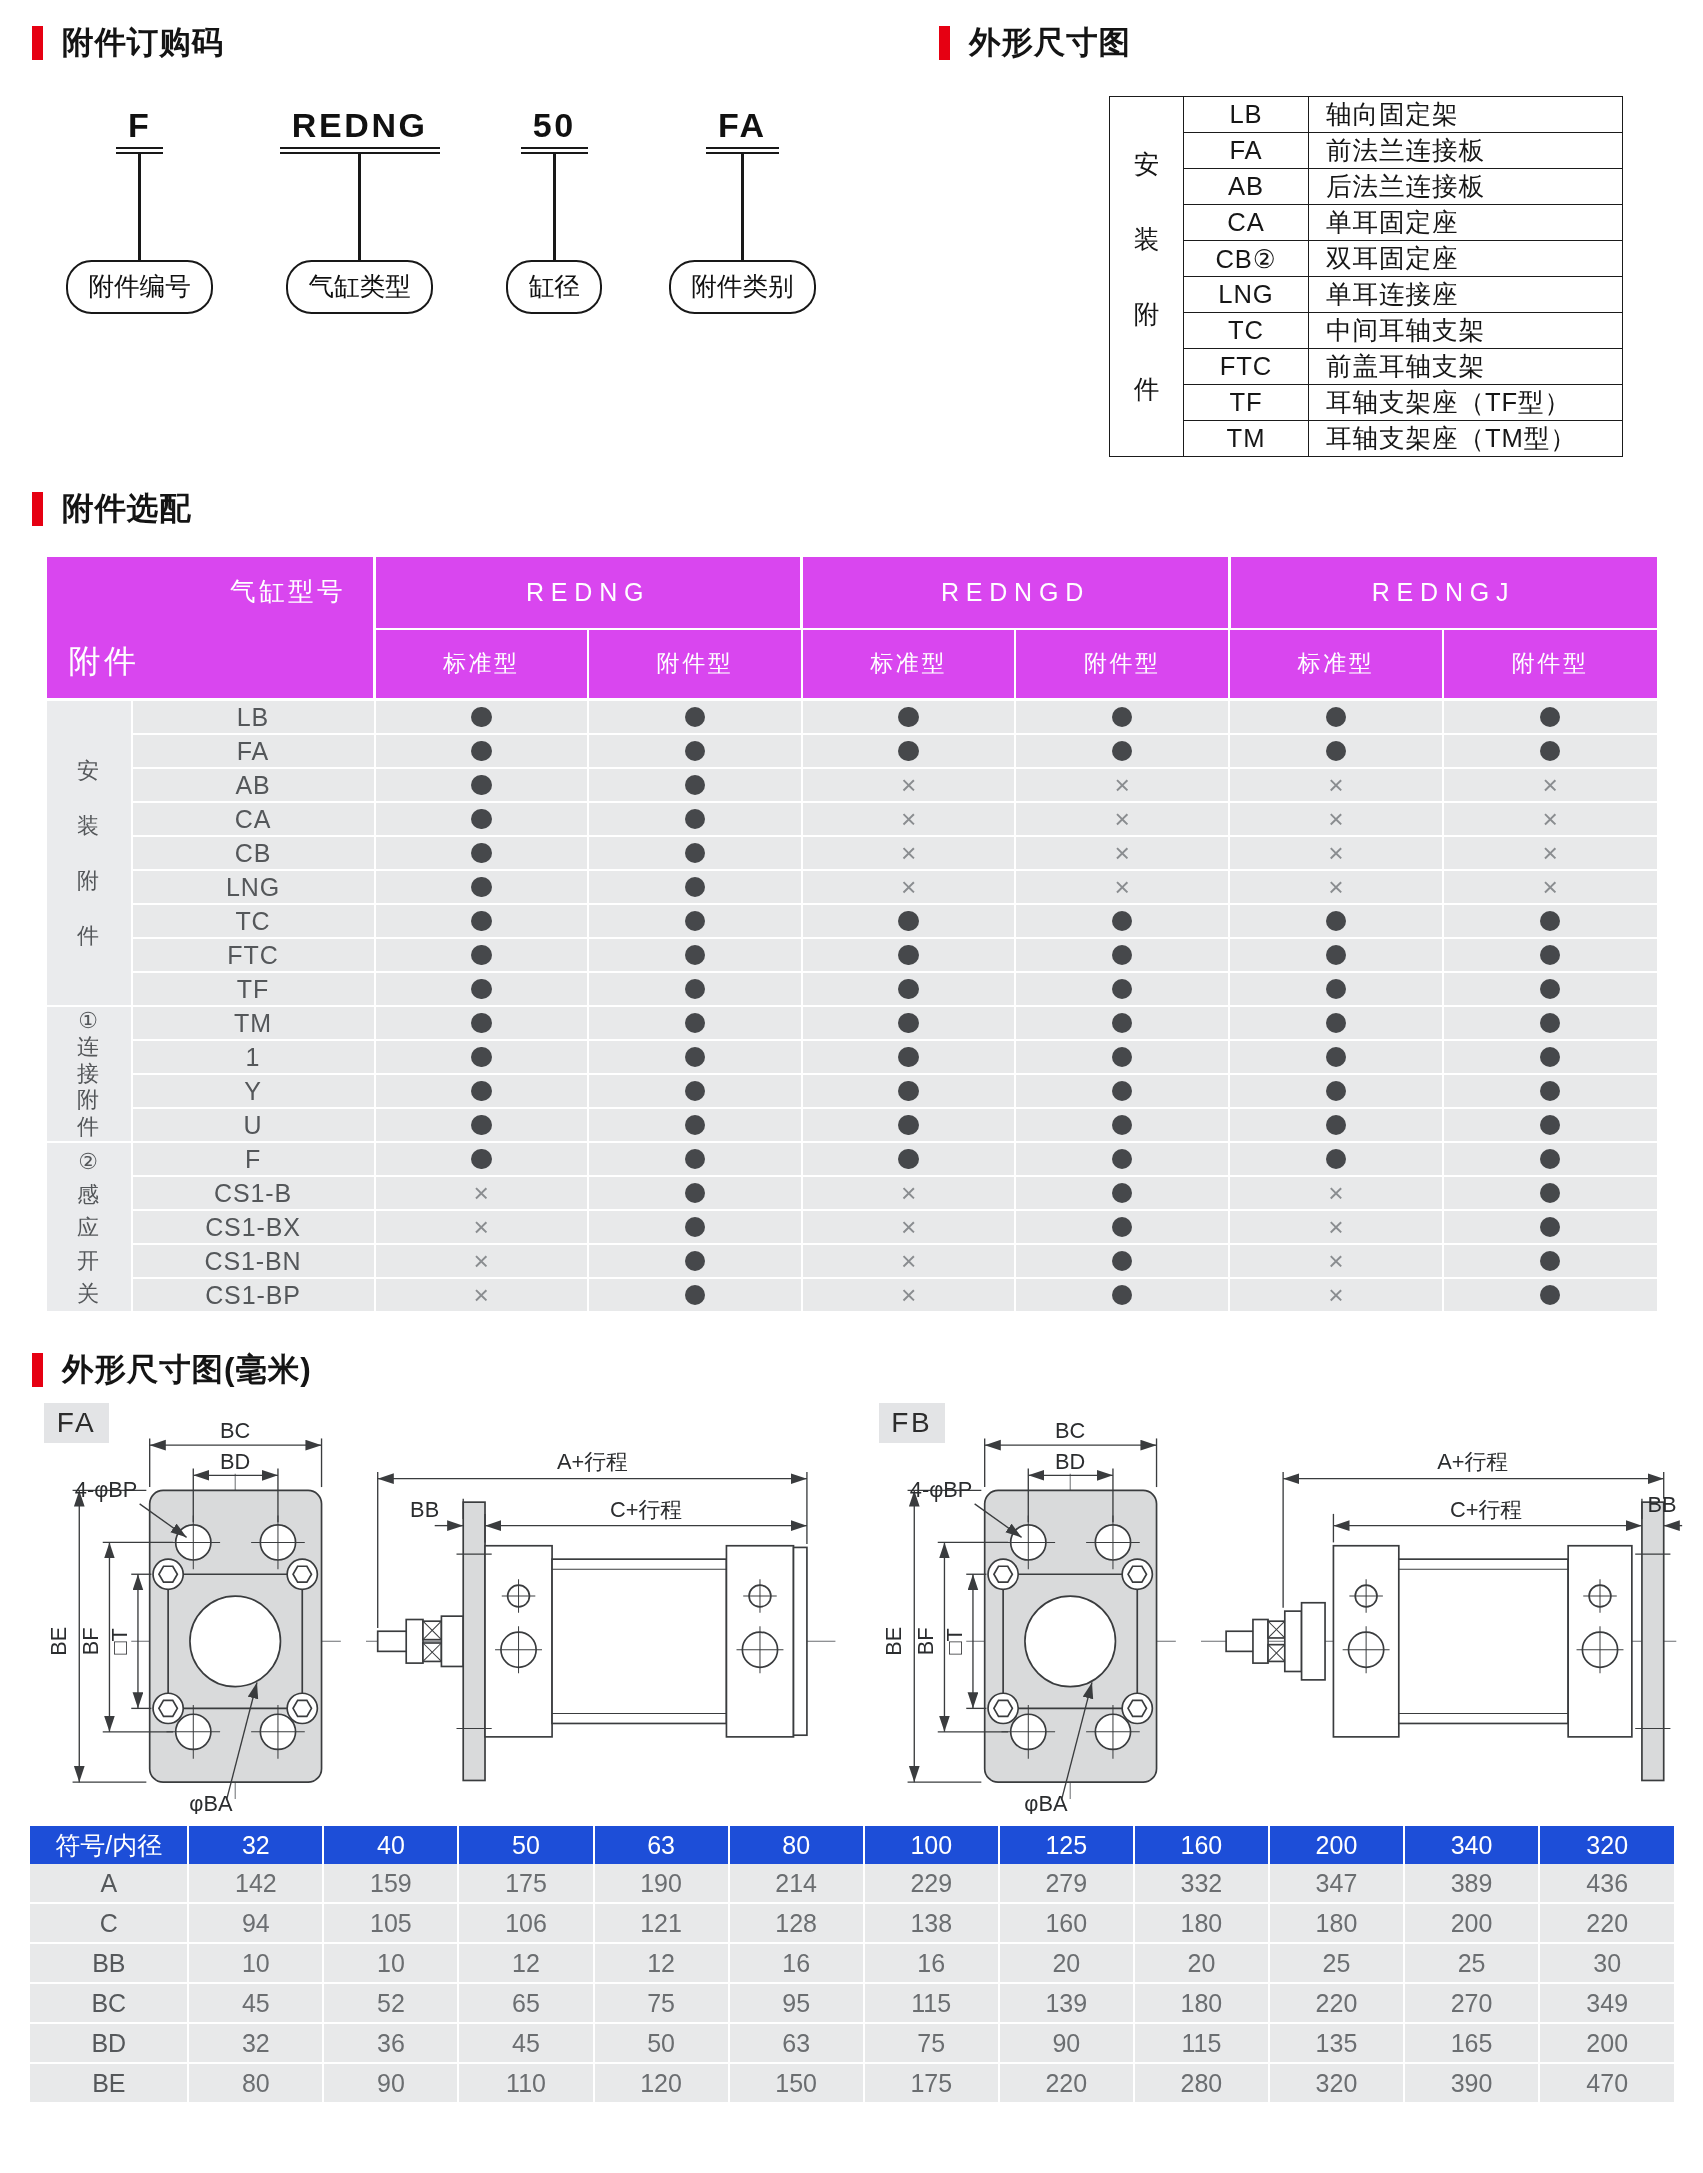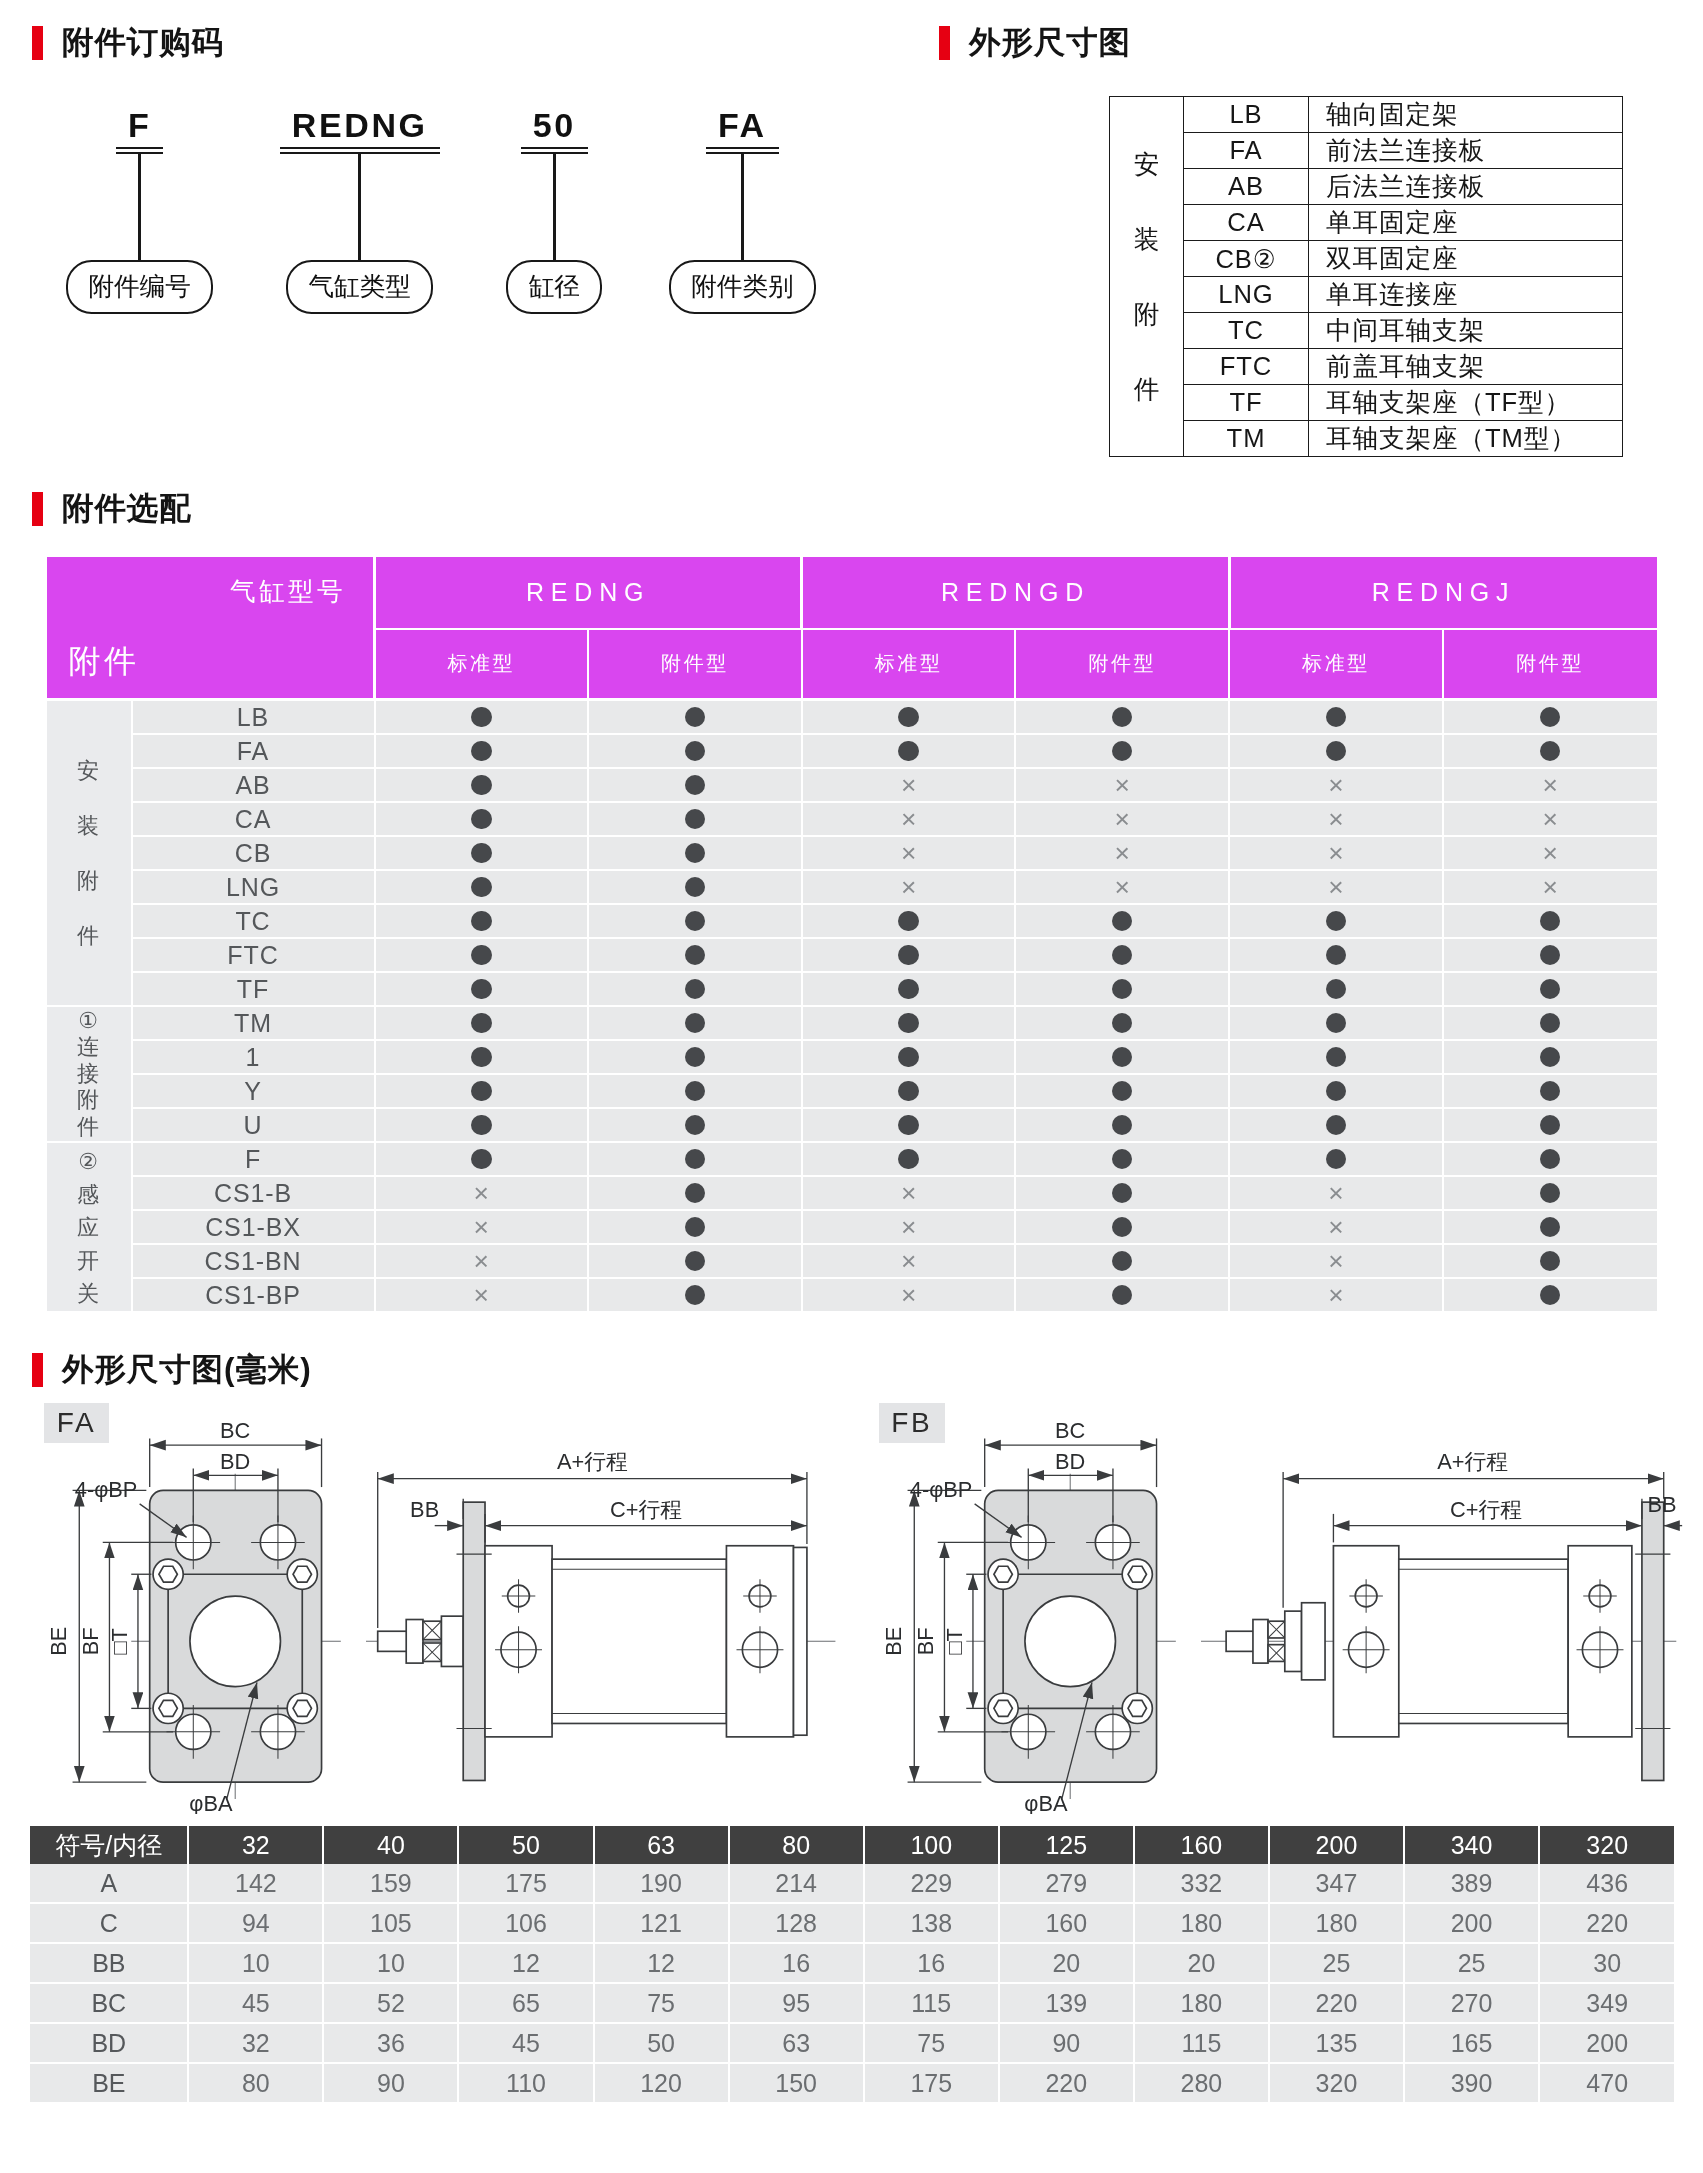--- a/index.html
+++ b/index.html
@@ -37,42 +37,42 @@
   .matrix-table thead td{background:#d946ef;color:#fff;text-align:center;vertical-align:middle;}
   .mx-corner{position:relative;height:141px;
      background-color:#9aa0a4;
      background-image:linear-gradient(to bottom right,
         rgba(255,255,255,0) calc(50% - 2.1px), #ffffff calc(50% - 2.1px),
         #ffffff calc(50% + 2.1px), rgba(255,255,255,0) calc(50% + 2.1px));
      border-bottom:3.4px solid #fff;}
   .mx-corner-top{position:absolute;top:17px;right:27px;font-size:25.6px;letter-spacing:3.4px;color:#fff;}
   .mx-corner-bot{position:absolute;bottom:13.6px;left:22px;font-size:32px;letter-spacing:3.4px;color:#fff;}
   .mx-group{height:70px;font-size:25px;letter-spacing:6.8px;border-left:3.4px solid #fff;border-bottom:2.6px solid #fff;}
-  .mx-sub{height:68px;font-size:20px;letter-spacing:2.6px;border-left:2.6px solid #fff;border-bottom:3.4px solid #fff;}
+  .mx-sub{height:68px;font-size:23px;letter-spacing:2.6px;border-left:2.6px solid #fff;border-bottom:3.4px solid #fff;}
   .matrix-table tbody td{background:#e8e9ea;border-bottom:2.6px solid #fff;border-left:2.6px solid #fff;
       height:32px;text-align:center;vertical-align:middle;}
   .mx-grplabel{border-left:none !important;background:#eaebed !important;
       white-space:pre-line;font-size:22px;color:#54575a;letter-spacing:0.9px;}
   .mx-name{font-size:25px;color:#54575a;letter-spacing:0.9px;}
   .mx-mark .dot{display:inline-block;width:20.4px;height:20.4px;border-radius:50%;background:#46484b;vertical-align:middle;}
   .mx-mark .xm{font-size:26.4px;color:#8a8d90;line-height:1;}
 
   
   .outline-section{margin:36px 0 0 32px;}
   .drawings{display:flex;margin-top:5.1px;}
   .drawing{position:relative;width:826px;flex:0 0 auto;}
   .drawing + .drawing{margin-left:8.5px;}
   .dwg-tag{position:absolute;top:6.8px;left:12px;background:#e3e4e6;color:#2c2c2c;
       font-size:28px;letter-spacing:2.6px;padding:4.3px 12.8px;}
   .dwg{display:block;width:818px;height:394px;margin-top:24px;}
   .dwg text{font-family:"Liberation Sans",sans-serif;fill:#2b2d2f;font-size:26px;}
 
   
   .dims-table{border-collapse:collapse;table-layout:fixed;width:1644px;margin:12px 0 0 -1.7px;}
-  .dims-table thead td{background:#404040;color:#fff;height:38px;text-align:center;
+  .dims-table thead td{background:#1d4ed8;color:#fff;height:38px;text-align:center;
       font-size:25px;border-left:2.6px solid #fff;}
   .dims-table thead td:first-child{border-left:none;}
   .dims-table tbody td{background:#e8e9ea;height:38px;border-bottom:2.6px solid #fff;border-left:2.6px solid #fff;
       text-align:center;font-size:25px;color:#6b6e71;}
   .dims-table tbody td:first-child{border-left:none;color:#55585b;}
 </style>
 </head>
 <body>
 
 <div>

